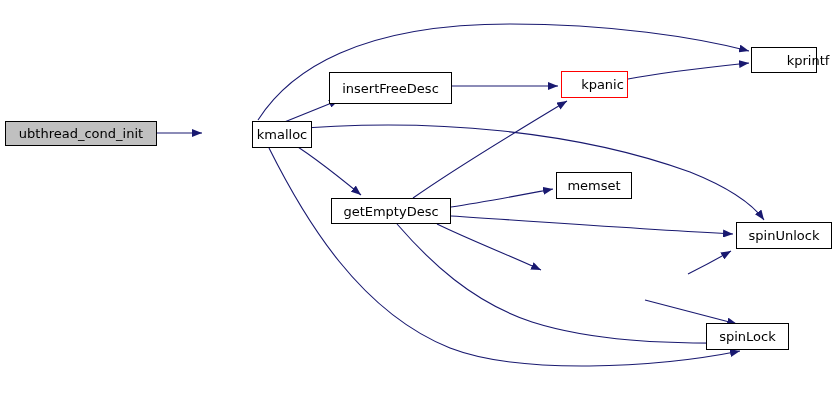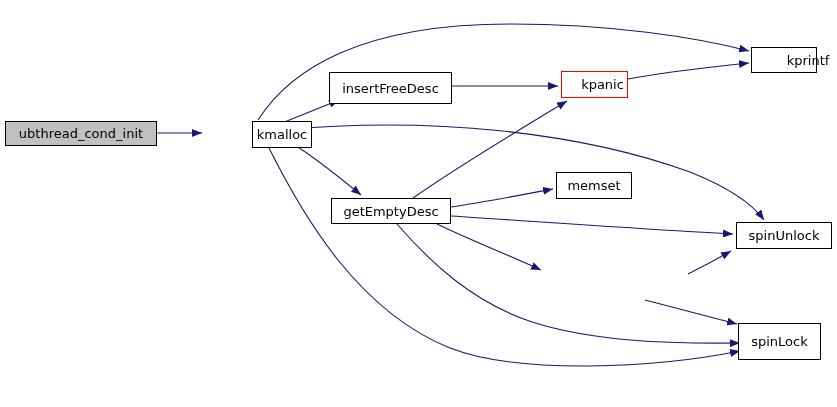--- a/index.html
+++ b/index.html
@@ -33,21 +33,21 @@
   
   #n-ubthread{left:5px;  top:121px; width:152px; height:25px;text-align:center;}
   #n-kmalloc {left:219px; top:121px; width:60px;  height:27px;margin-left:33px;}
   #n-insertFreeDesc{left:329px; top:72px; width:123px; height:32px;}
   #n-kpanic  {left:561px; top:71px;  width:67px;  height:27px;padding-left:16px;}
   #n-kprintf {left:751px; top:47px;  width:66px;  height:26px;padding-left:48px;}
   #n-getEmptyDesc{left:331px; top:198px; width:120px; height:26px;}
   #n-memset  {left:556px; top:172px; width:76px;  height:27px;}
   #n-spinUnlock{left:736px; top:222px; width:96px; height:27px;}
   #n-vmm     {left:500px; top:273px; width:188px; height:27px;}
-  #n-spinLock{left:738px; top:323px; width:83px;  height:37px;}
+  #n-spinLock{left:706px; top:323px; width:83px;  height:27px;}
 </style>
 </head>
 <body>
 
 <div class="canvas">
 
   <svg class="edges" viewBox="0 0 837 407">
     <defs>
       <marker id="arrow" viewBox="0 0 10 8" refX="10" refY="4" markerWidth="10" markerHeight="8" markerUnits="userSpaceOnUse" orient="auto">
         <polygon points="0,0 10,4 0,8" fill="#191970"></polygon>

